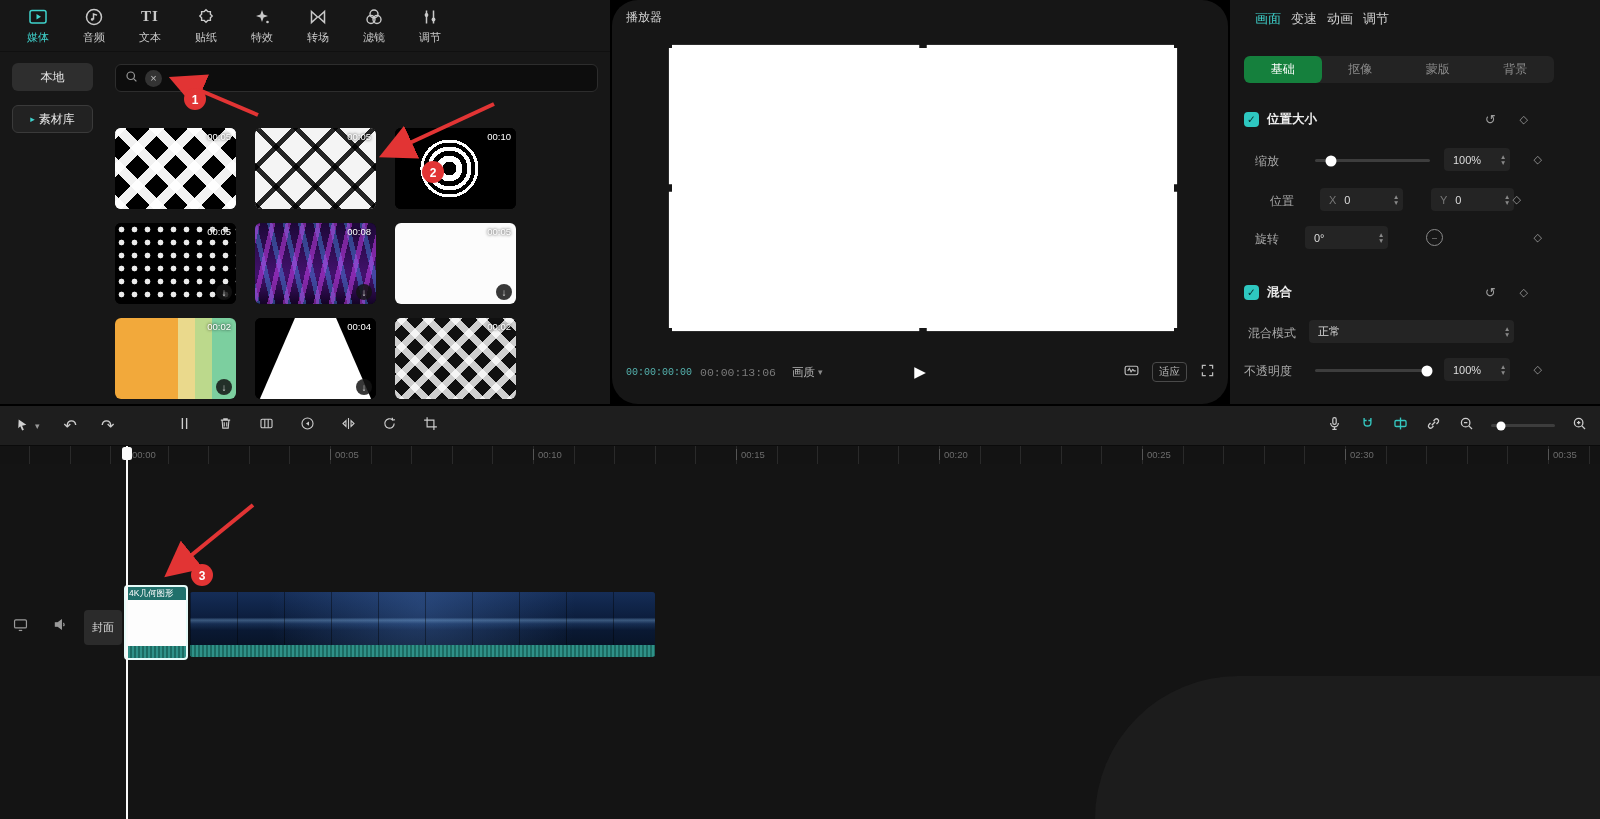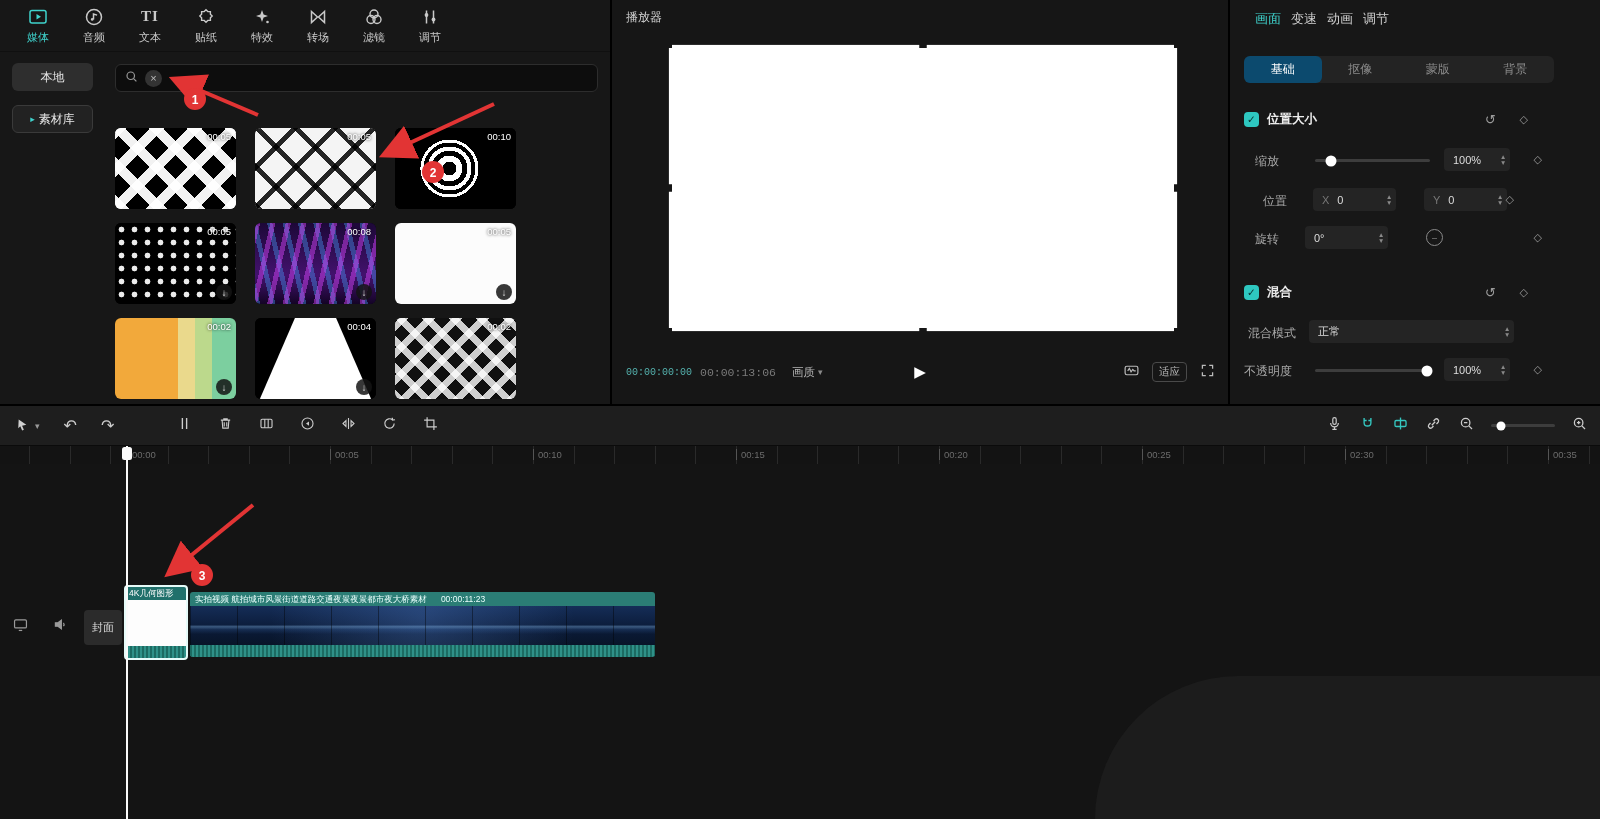--- a/index.html
+++ b/index.html
@@ -51,42 +51,42 @@
     linear-gradient(180deg, #1d0838 0%, #43126e 65%, #140426 100%); }
   .pat-white { background:#fcfcfc; }
   .pat-orange { background:linear-gradient(90deg, #f2a93b 0 52%, #ead98c 52% 66%, #bcd98c 66% 80%, #7ccf9f 80%); }
   .pat-trap { background:#000; }
   .pat-trap .trap { position:absolute; inset:0; background:#fff; clip-path:polygon(33% 0%, 67% 0%, 96% 100%, 4% 100%); }
   .pat-plaid { background:#101010; background-image:
     repeating-linear-gradient(45deg, rgba(255,255,255,.8) 0 7px, transparent 7px 19px),
     repeating-linear-gradient(-45deg, rgba(255,255,255,.8) 0 7px, transparent 7px 19px); }
 
   
-  .player-panel { left:612px; top:0; width:616px; height:404px; background:#161616; }
+  .player-panel { left:612px; top:0; width:616px; height:404px; background:#161616;border-radius:26px; }
   .player-title { left:14px; top:9px; font-size:12px; color:#d5d5d5; }
   .canvas { left:56px; top:44px; width:510px; height:288px; background:#fff; border:1px solid #2c2c2c; }
   .handle { position:absolute; width:7px; height:7px; background:#161616; border:1px solid #161616; }
   .pc-bar { left:0; top:352px; width:616px; height:40px; display:flex; align-items:center; }
   .tc-cur { color:#55b2ae; font-size:10px; margin-left:14px; font-family:"Liberation Mono","DejaVu Sans Mono",monospace; }
   .tc-dur { color:#7a7a7a; font-size:11.5px; margin-left:8px; font-family:"Liberation Mono","DejaVu Sans Mono",monospace; }
   .quality { color:#b5b5b5; font-size:11.5px; margin-left:16px; display:flex; gap:3px; align-items:center; cursor:pointer; }
   .quality .cv { font-size:9px; color:#8a8a8a; }
   .play-btn { position:absolute; left:50%; transform:translateX(-50%); color:#fff; font-size:15px; cursor:pointer; }
   .pc-right { position:absolute; right:12px; display:flex; align-items:center; gap:12px; }
   .fit-btn { border:1px solid #4a4a4a; border-radius:4px; color:#bbb; font-size:10.5px; padding:2px 6px; cursor:pointer; }
   .pc-right svg { width:17px; height:17px; cursor:pointer; }
 
   
   .inspector { left:1230px; top:0; width:370px; height:404px; background:#171717; }
   .insp-tabs { left:25px; top:10px; display:flex; gap:10px; font-size:13px; color:#cfcfcf; }
   .insp-tab { cursor:pointer; }
   .insp-tab.active { color:#3fd3cd; }
   .subtabs { left:14px; top:56px; width:310px; height:27px; background:#232323; border-radius:6px; display:flex; }
   .subtab { flex:1; display:flex; align-items:center; justify-content:center; font-size:12px; color:#8a8a8a; cursor:pointer; border-radius:6px; }
-  .subtab.active { background:#0c4a6e; color:#fff; }
+  .subtab.active { background:#15803d; color:#fff; }
   .sec-head { height:18px; display:flex; align-items:center; gap:8px; }
   .cbx { width:15px; height:15px; border-radius:4px; background:#2ec7c0; color:#07302e; font-size:10.5px; display:flex; align-items:center; justify-content:center; cursor:pointer; }
   .sec-title { font-size:12.5px; color:#ececec; font-weight:bold; }
   .row-label { font-size:12px; color:#a8a8a8; }
   .slider { position:relative; height:3px; background:#3d3d3d; border-radius:2px; cursor:pointer; }
   .slider .knob { position:absolute; top:50%; transform:translate(-50%,-50%); width:11px; height:11px; border-radius:50%; background:#fff; cursor:pointer; }
   .valbox { height:23px; background:#242424; border-radius:4px; display:flex; align-items:center; padding:0 5px 0 9px; font-size:11px; color:#ddd; cursor:pointer; }
   .valbox .grow { flex:1; }
   .axis { color:#777; margin-right:8px; }
   .stepper { display:flex; flex-direction:column; line-height:6px; font-size:7.5px; color:#8a8a8a; margin-left:4px; cursor:pointer; }
@@ -348,21 +348,21 @@
       <span class="valbox" style="position:absolute;left:214px;top:0;width:66px">
         <span class="grow">100%</span>
         <span class="stepper">
             <span>▴</span>
             <span>▾</span>
           </span>
       </span>
       <span class="ico-key" style="position:absolute;right:58px;top:5px">◇</span>
     </div>
 
-    <div class="abs" style="left:8px;top:188px;width:334px;height:24px">
+    <div class="abs" style="left:15px;top:188px;width:334px;height:24px">
       <span class="row-label" style="position:absolute;left:25px;top:5px">位置</span>
       <span class="valbox" style="position:absolute;left:75px;top:0;width:83px">
         <span class="axis">X</span>
         <span class="grow">0</span>
         <span class="stepper">
             <span>▴</span>
             <span>▾</span>
           </span>
       </span>
       <span class="valbox" style="position:absolute;left:186px;top:0;width:83px">
@@ -519,24 +519,20 @@
       </span>
       <span class="cover-btn">封面</span>
 
       <div class="clip1">
         <div class="hd">4K几何图形</div>
         <div class="bd"></div>
         <div class="waveform"></div>
       </div>
 
       <div class="clip2">
-        <div class="hd">
-          <span>实拍视频 航拍城市风景街道道路交通夜景夜景都市夜大桥素材</span>
-          <span>00:00:11:23</span>
-        </div>
         <div class="clip-video"></div>
         <div class="waveform"></div>
       </div>
     </div>
 
     <div class="playhead-head"></div>
     <div class="playhead-line"></div>
   </div>
 
   <svg class="anno" viewBox="0 0 1600 819">

